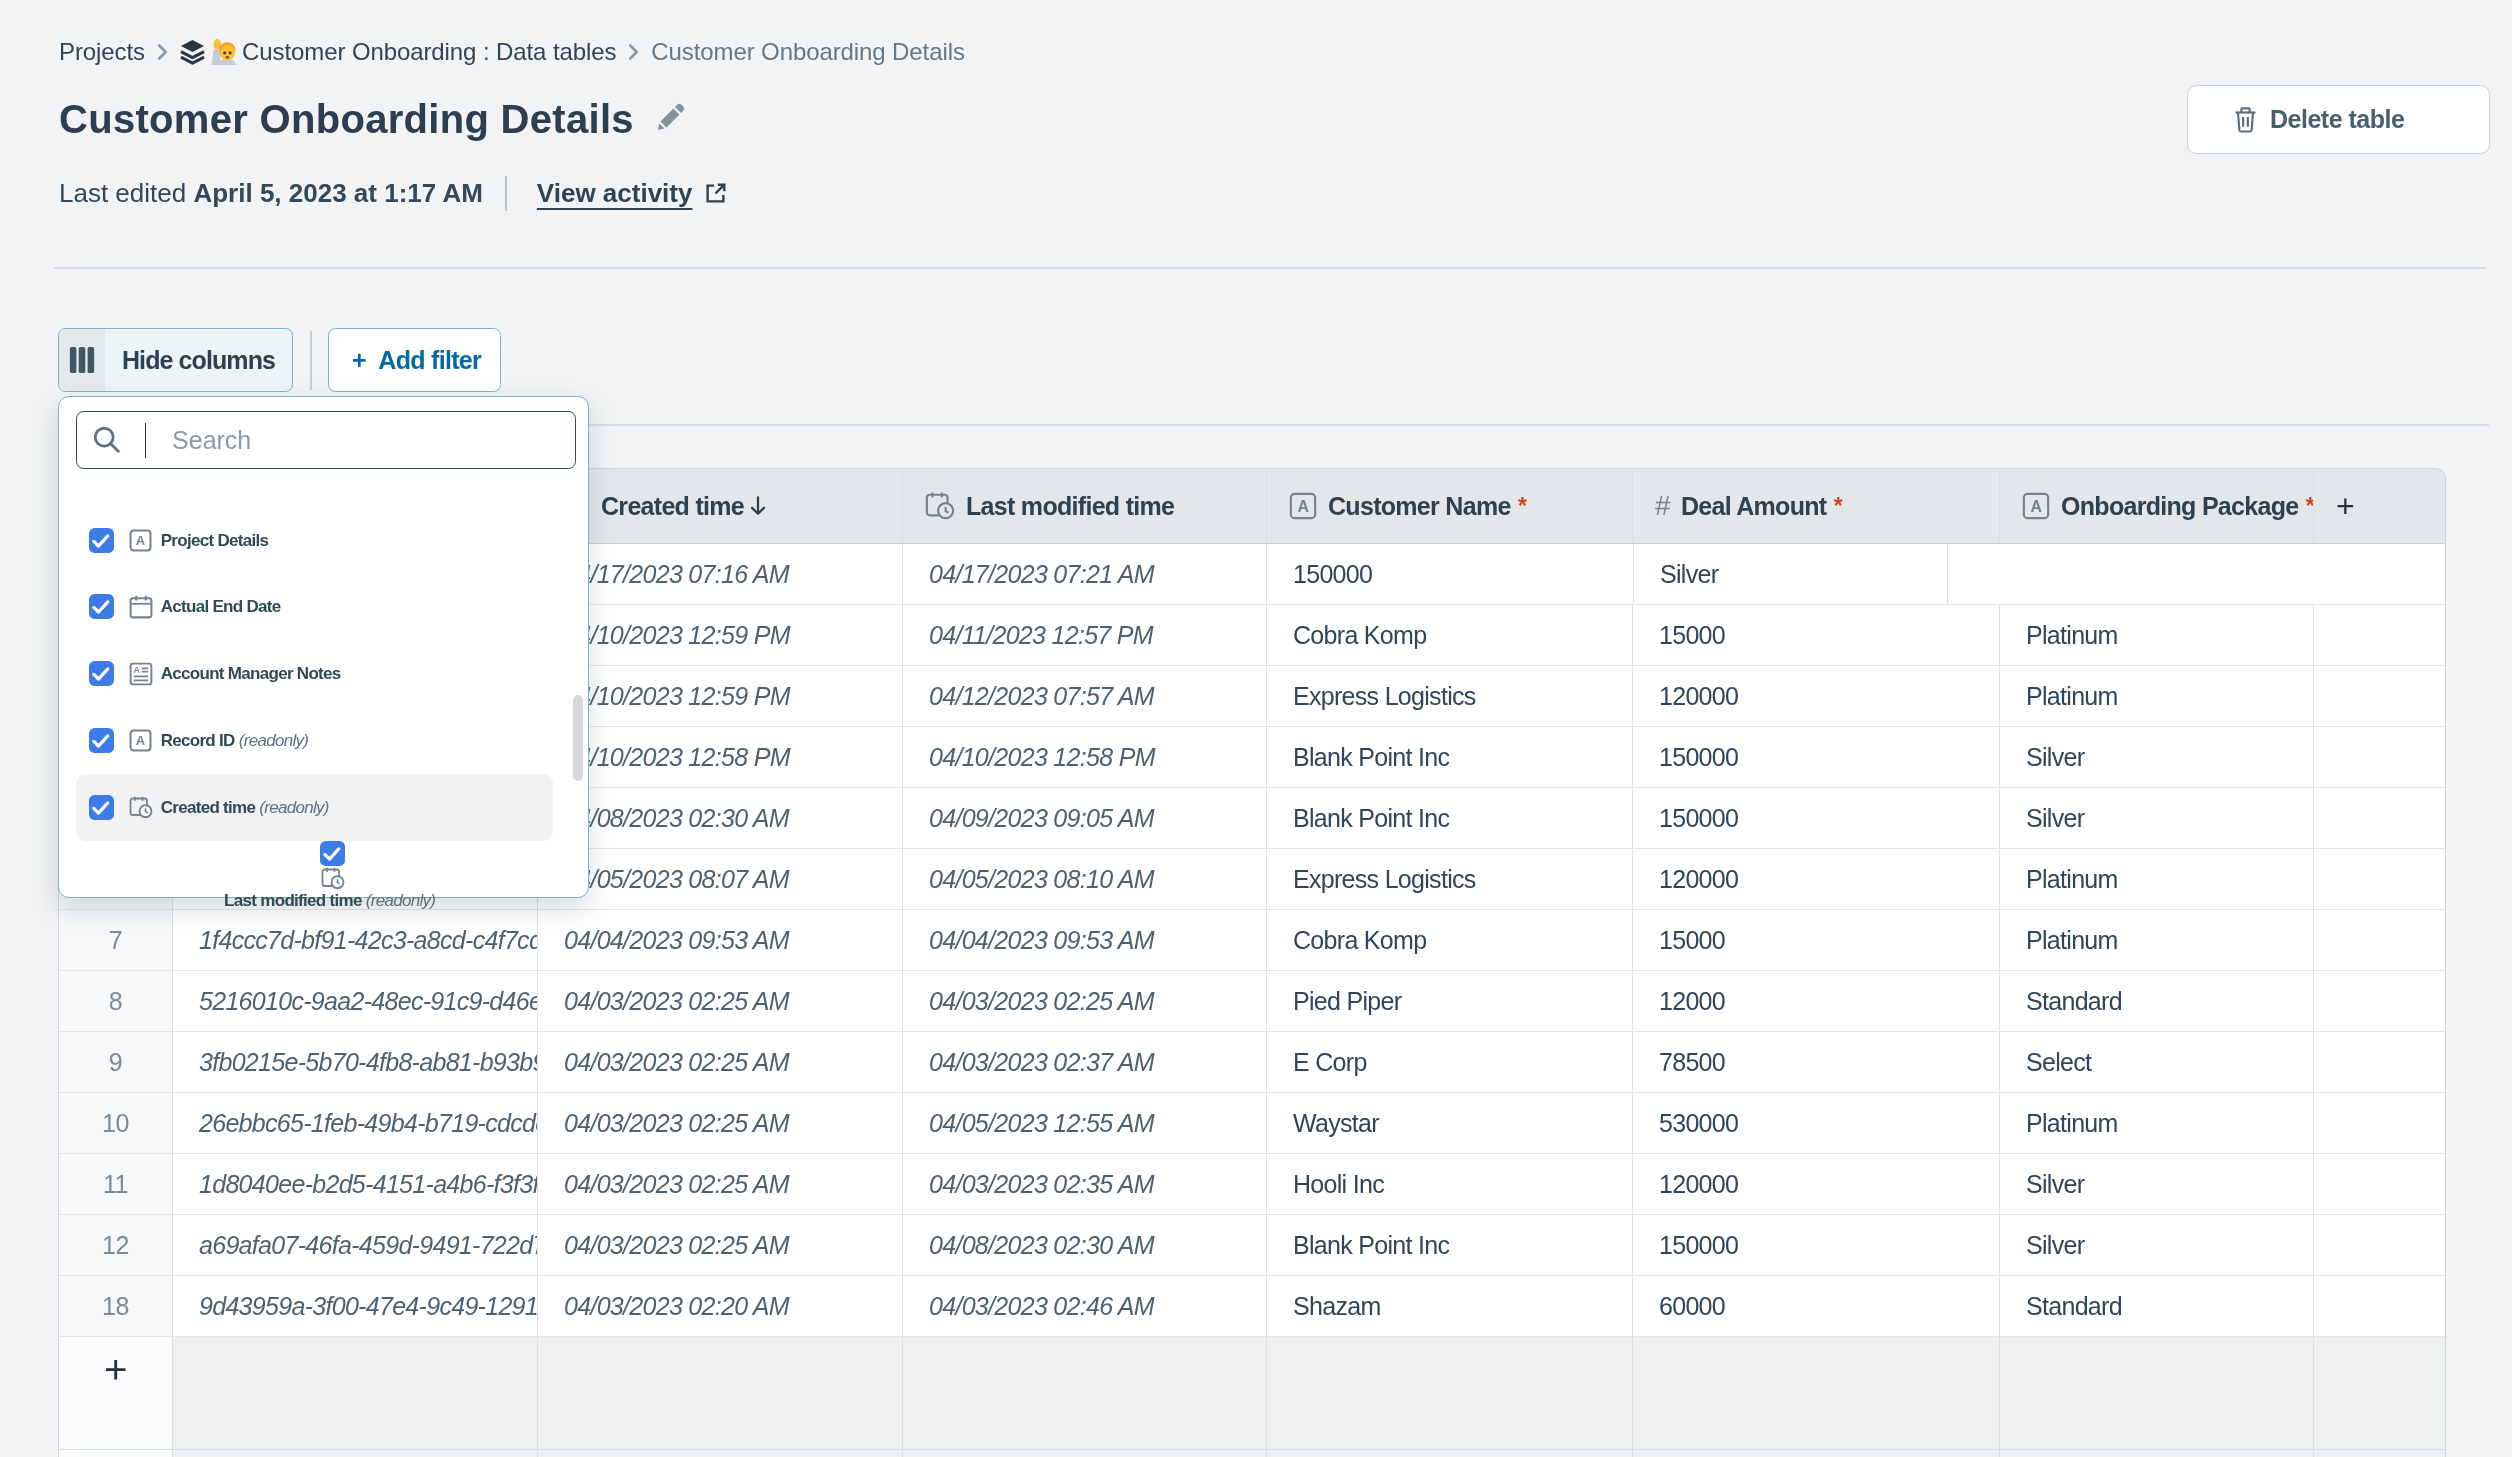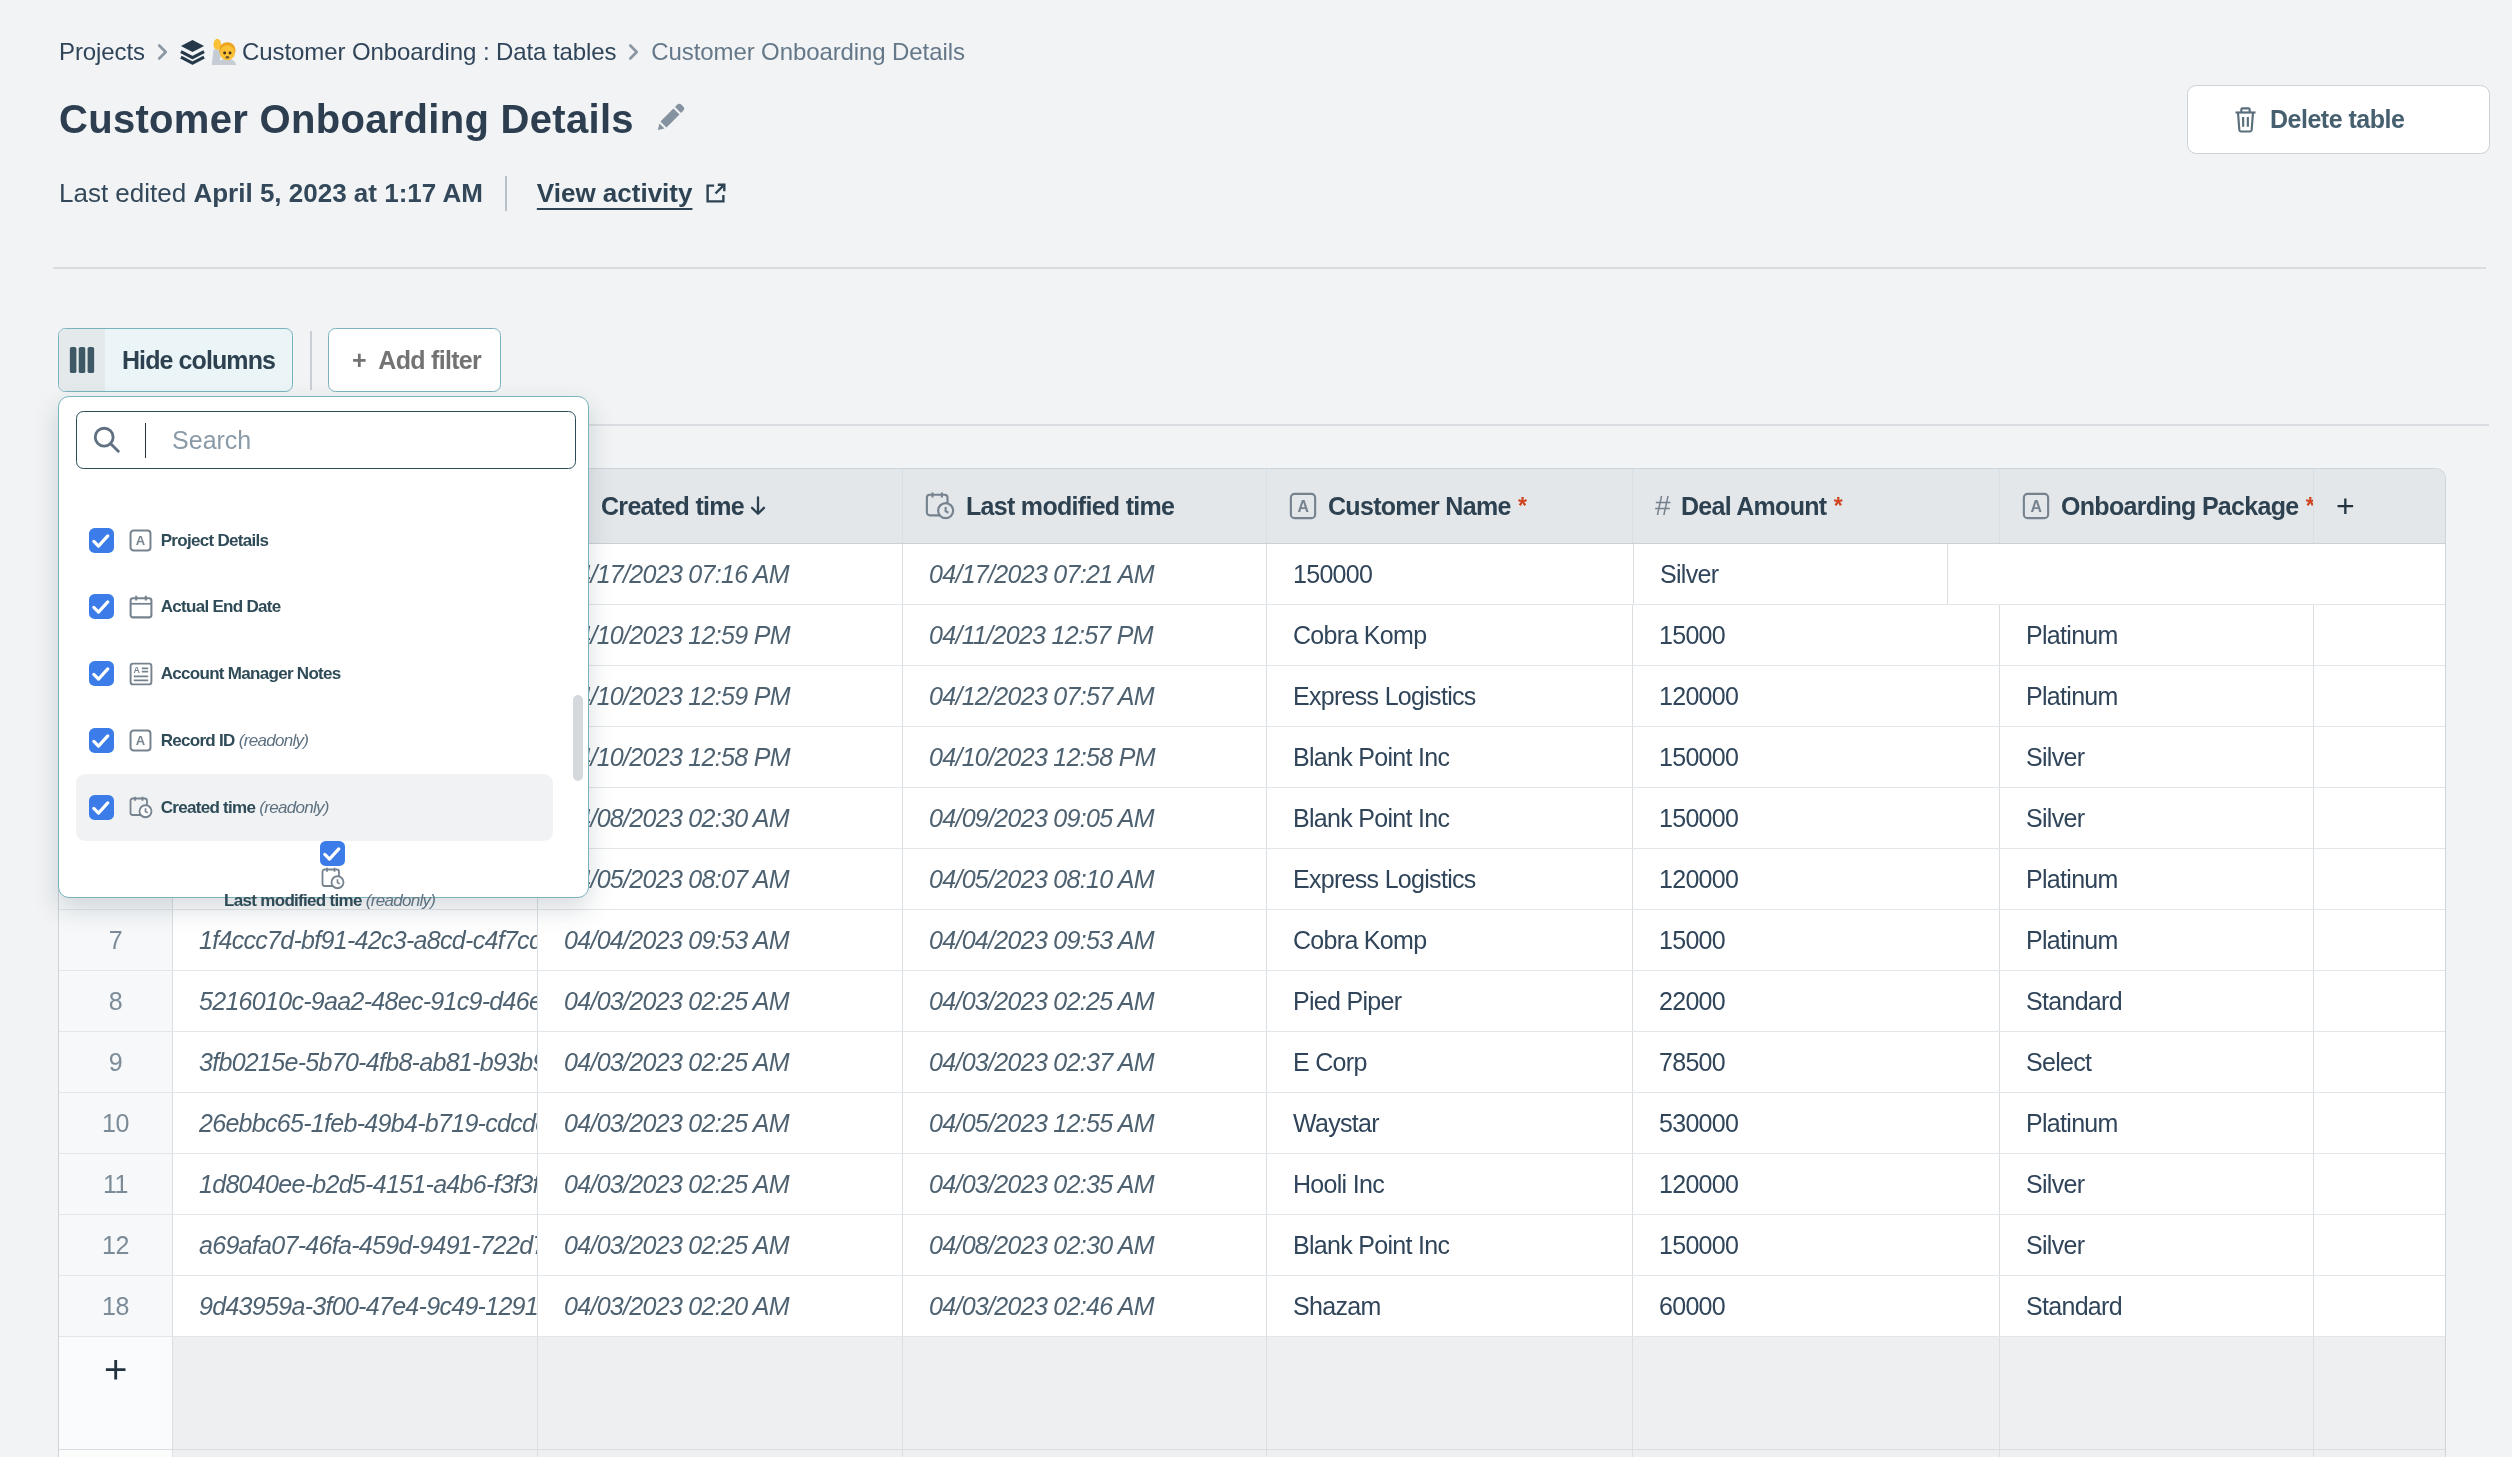--- a/index.html
+++ b/index.html
@@ -27,21 +27,21 @@
   .delbtn { left:2187px; top:85px; width:303px; height:69px; background:#fff; border:1.9px solid #c9d2d9; border-radius:9.3px; display:flex; align-items:center; justify-content:flex-start; padding-left:45px; gap:12px; font-size:25px; letter-spacing:-0.5px; font-weight:bold; color:#47606f; }
 
   .hr1 { left:53px; top:267px; width:2433px; height:1.9px; background:#d9dde1; }
   .hr2 { left:58px; top:424px; width:2431px; height:1.9px; background:#d9dde1; }
 
   
   .hidebtn { left:58px; top:328px; width:235px; height:64px; border:1.9px solid #7ab3be; border-radius:7.4px; background:#ebf4f6; display:flex; align-items:stretch; overflow:hidden; }
   .hidebtn .icn { width:46px; background:#e4e9eb; display:flex; align-items:center; justify-content:center; }
   .hidebtn .lbl { flex:1; display:flex; align-items:center; justify-content:center; font-size:25px; letter-spacing:-0.9px; font-weight:bold; color:#2d4150; }
   .tooldiv { left:310px; top:331px; width:1.9px; height:59px; background:#c9ced4; }
-  .addbtn { left:328px; top:328px; width:173px; height:64px; border:1.9px solid #7ab3be; border-radius:7.4px; background:#fff; display:flex; align-items:center; justify-content:center; padding-left:4px; font-size:25px; letter-spacing:-0.7px; font-weight:bold; color:#737373; }
+  .addbtn { left:328px; top:328px; width:173px; height:64px; border:1.9px solid #7ab3be; border-radius:7.4px; background:#fff; display:flex; align-items:center; justify-content:center; padding-left:4px; font-size:25px; letter-spacing:-0.7px; font-weight:bold; color:#0369a1; }
 
   
   .tbl { left:58px; top:468px; width:2388px; height:989px; background:#fff; border:0.9px solid #cdd4da; border-bottom:none; border-radius:11px 11px 0 0; overflow:hidden; z-index:1; }
   .trow { display:flex; width:100%; }
   .thead { height:75px; background:#e3e7ea; border-bottom:0.9px solid #c9d1d7; }
   .tr { height:61px; border-bottom:0.9px solid #e2e6e9; background:#fff; }
   .plusrow { height:113px; border-bottom:0.9px solid #d9dee3; }
   .td { border-right:0.9px solid #dadfe4; height:100%; display:flex; align-items:center; padding:0 0 0 26px; overflow:hidden; white-space:nowrap; flex:none; }
   .td:last-child { border-right:none; }
   .c0 { width:114px; justify-content:center; padding:0; }
@@ -260,21 +260,21 @@
       <div class="td c5 pln">15000</div>
       <div class="td c6 pln">Platinum</div>
       <div class="td c7"></div>
     </div>
   <div class="trow tr">
       <div class="td c0 num">8</div>
       <div class="td c1 ital">5216010c-9aa2-48ec-91c9-d46e3cc60c66</div>
       <div class="td c2 ital">04/03/2023 02:25 AM</div>
       <div class="td c3 ital">04/03/2023 02:25 AM</div>
       <div class="td c4 pln">Pied Piper</div>
-      <div class="td c5 pln">22000</div>
+      <div class="td c5 pln">12000</div>
       <div class="td c6 pln">Standard</div>
       <div class="td c7"></div>
     </div>
   <div class="trow tr">
       <div class="td c0 num">9</div>
       <div class="td c1 ital">3fb0215e-5b70-4fb8-ab81-b93b93b93b93</div>
       <div class="td c2 ital">04/03/2023 02:25 AM</div>
       <div class="td c3 ital">04/03/2023 02:37 AM</div>
       <div class="td c4 pln">E Corp</div>
       <div class="td c5 pln">78500</div>

